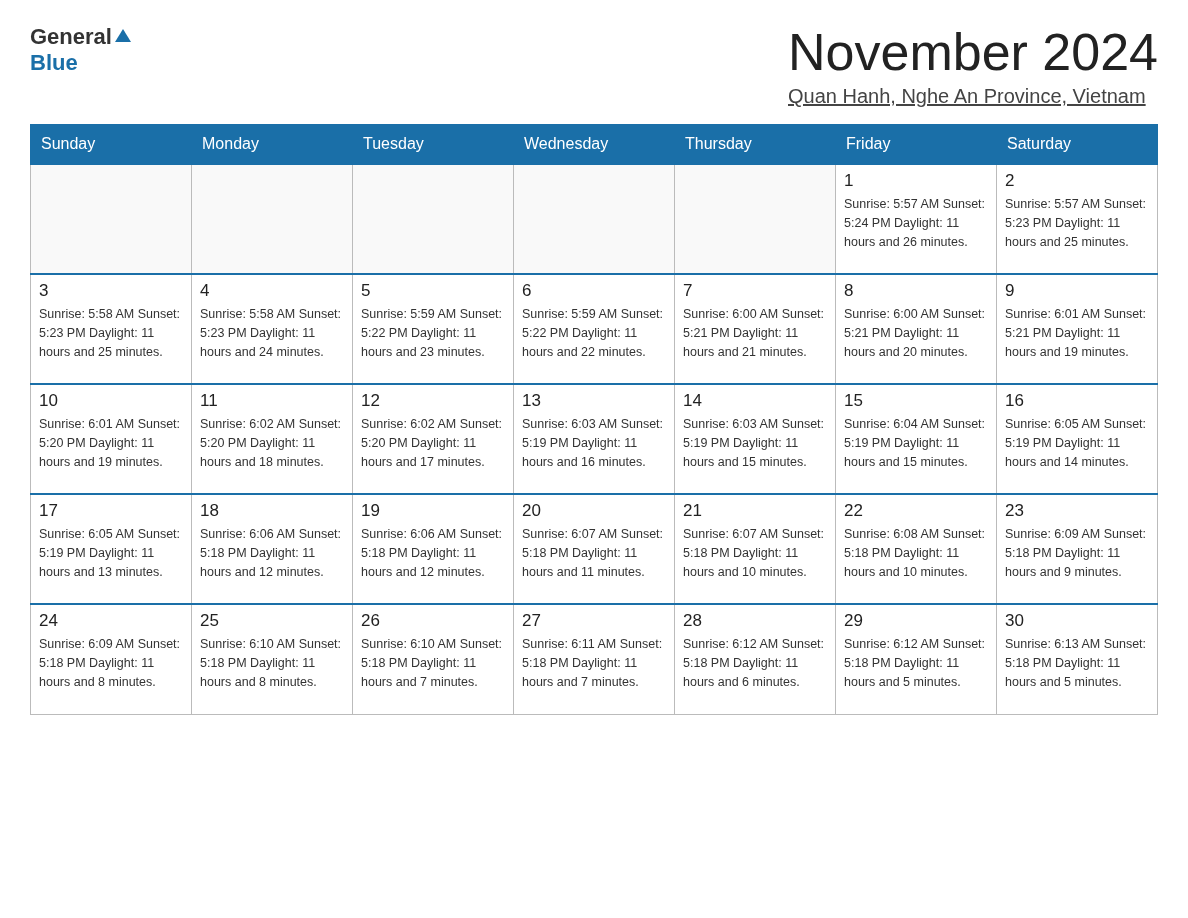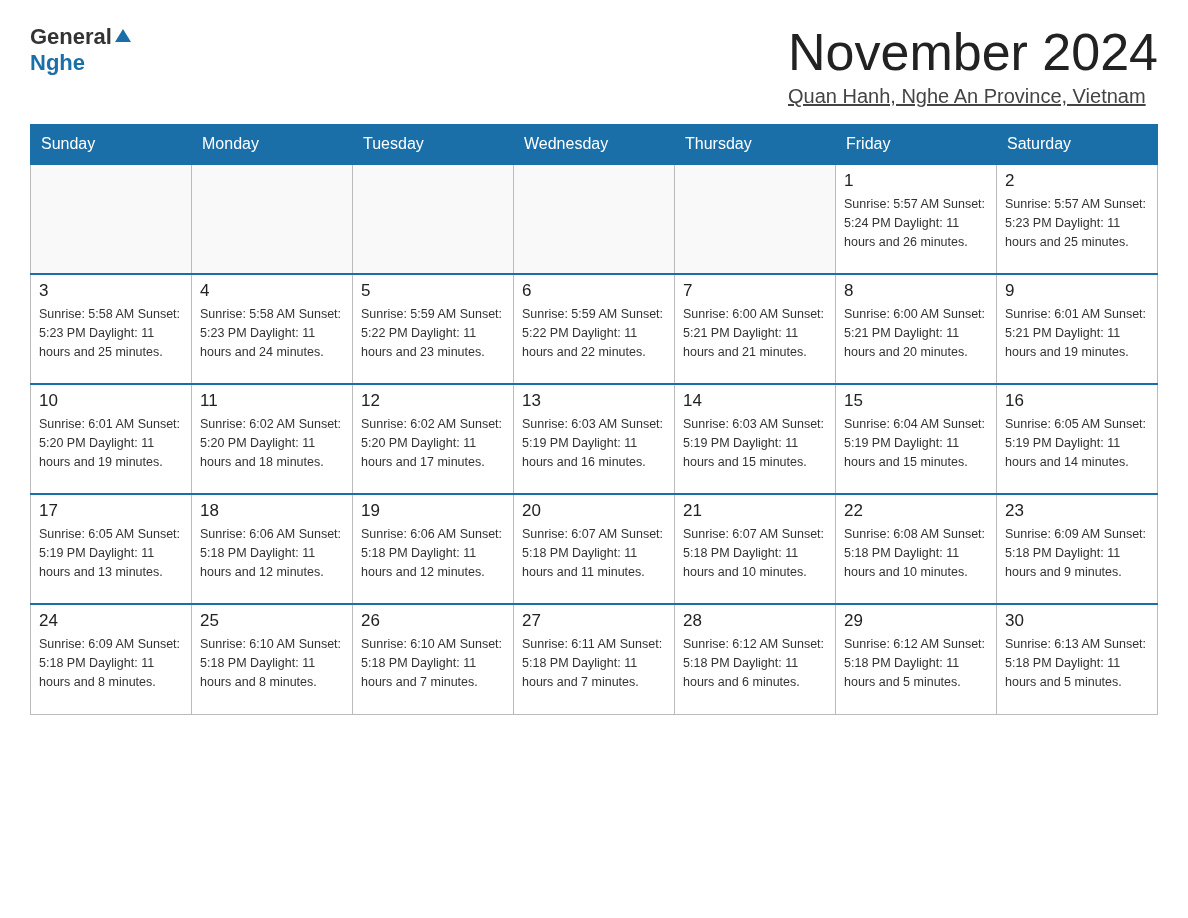--- a/index.html
+++ b/index.html
@@ -84,21 +84,21 @@
   </style>
 </head>
 <body>
 
 <div class="header-row">
   <div class="logo-wrapper">
     <div class="logo-text-col">
       <span style="font-size:22px;font-weight:bold;color:#333;line-height:1.2;">
         General<span style="display:inline-block;width:0;height:0;border-left:8px solid transparent;border-right:8px solid transparent;border-bottom:13px solid #1a6fa8;margin-left:3px;vertical-align:middle;position:relative;top:-3px;"></span>
       </span>
-      <span style="font-size:22px;font-weight:bold;color:#1a6fa8;line-height:1.2;">Nghe</span>
+      <span style="font-size:22px;font-weight:bold;color:#1a6fa8;line-height:1.2;">Blue</span>
     </div>
   </div>
   <div class="title-block">
     <div class="month-title">November 2024</div>
     <div class="location-title">Quan Hanh, Nghe An Province, Vietnam</div>
   </div>
 </div>
 
 <table class="calendar">
   <thead>

